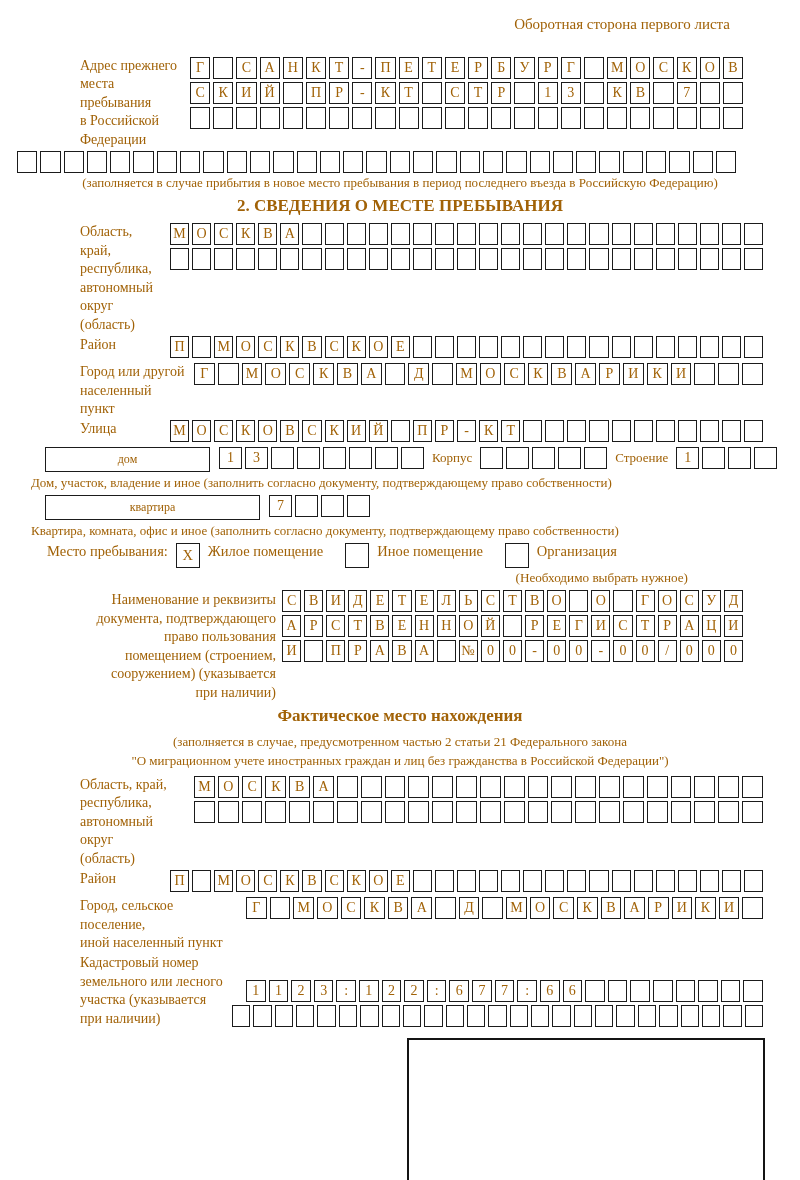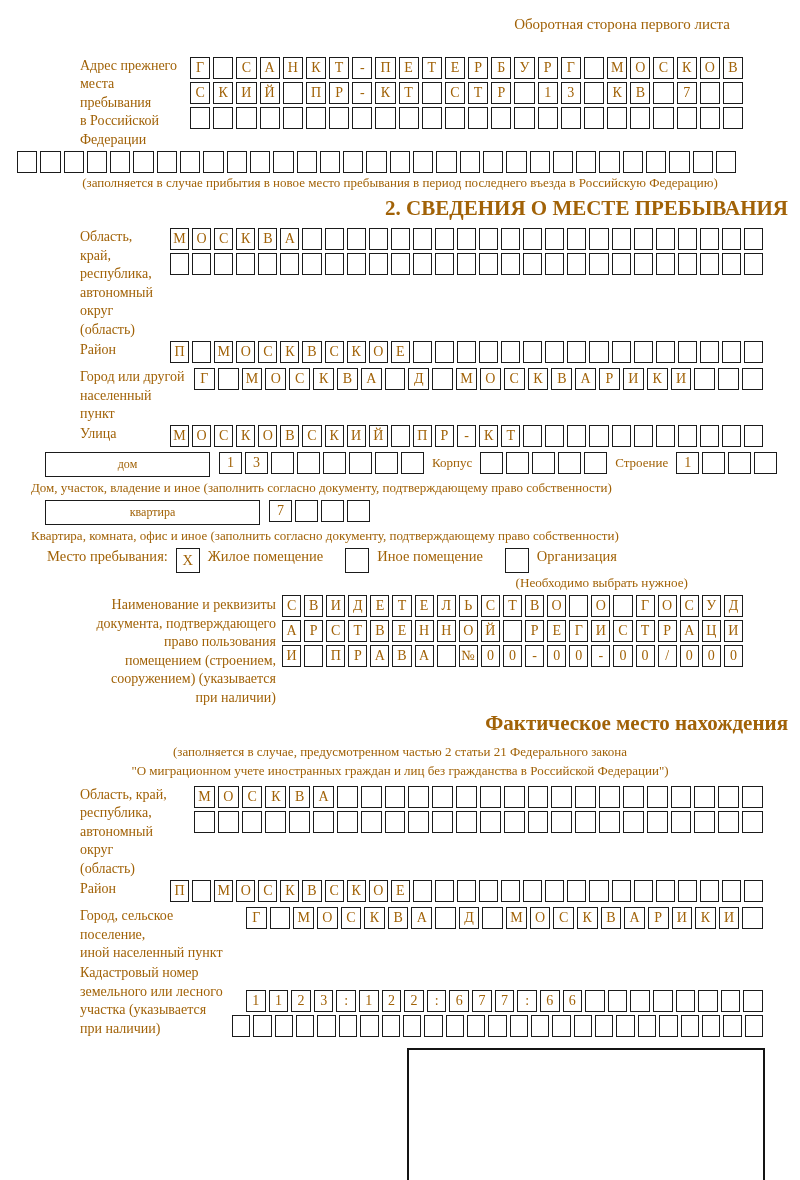--- a/index.html
+++ b/index.html
@@ -16,21 +16,21 @@
   .cell{
     flex:1 1 0;min-width:0;height:20px;border:1.6px solid #1b1b1b;
     display:flex;align-items:center;justify-content:center;
     font-size:14px;line-height:1;background:#fff;
   }
   .addr{margin-top:24px;margin-right:45px;}
   .addr .label{width:104px;}
   .overflowrow{margin:0 52px 2px 5px;}
   .caption{font-size:13px;text-align:center;margin:1px 10px 3px 10px;line-height:1.3;}
   .caption.left{text-align:left;margin-left:19px;}
-  .h-bold{font-weight:bold;font-size:21px;text-align:right;margin:4px 0 7px 0;}
+  .h-bold{font-weight:bold;font-size:17px;text-align:center;margin:4px 0 7px 0;}
   .w84{width:84px;flex:0 0 84px;}
   .w108{width:108px;flex:0 0 108px;}
   .w160{width:160px;flex:0 0 160px;}
   .w196{width:196px;flex:0 0 196px;}
   .inline-row{display:flex;align-items:flex-start;margin:0 0 3px 33px;}
   .widebox{
     border:1.7px solid #1b1b1b;height:23px;display:flex;align-items:center;justify-content:center;
     font-size:12px;background:#fff;
   }
   .widebox.dom{width:163px;margin-right:9px;}

